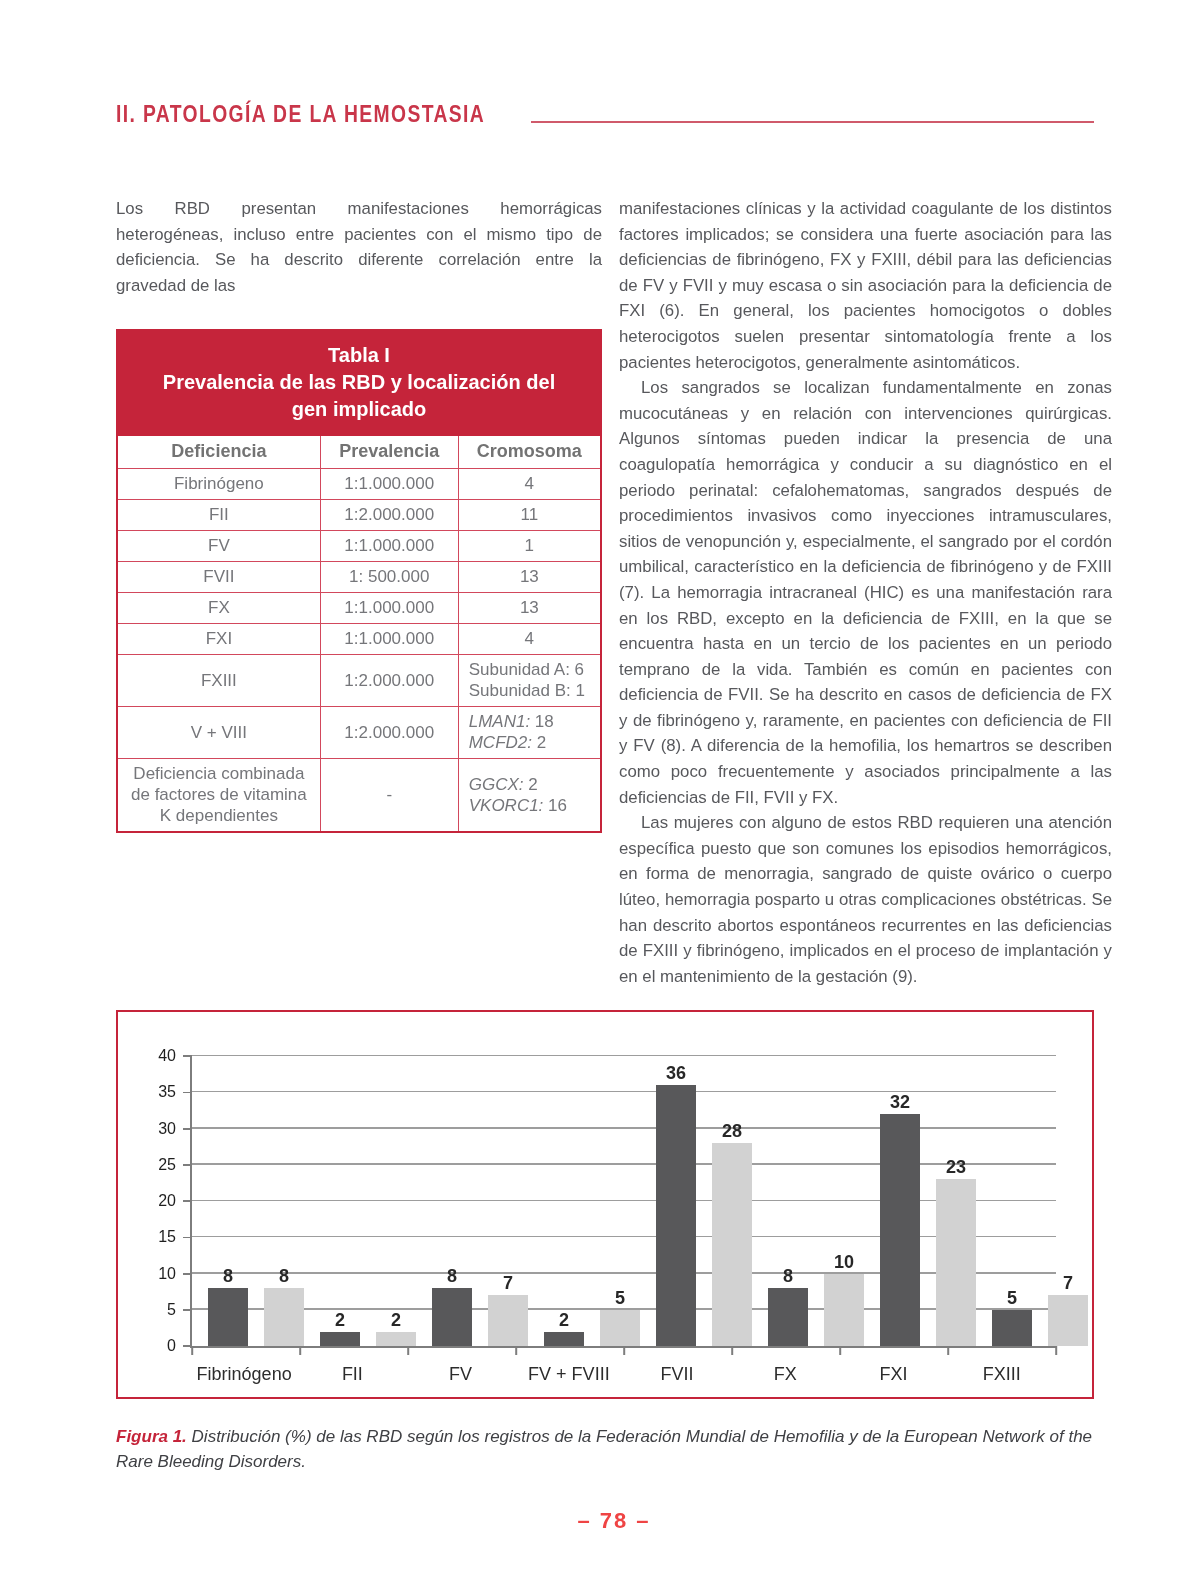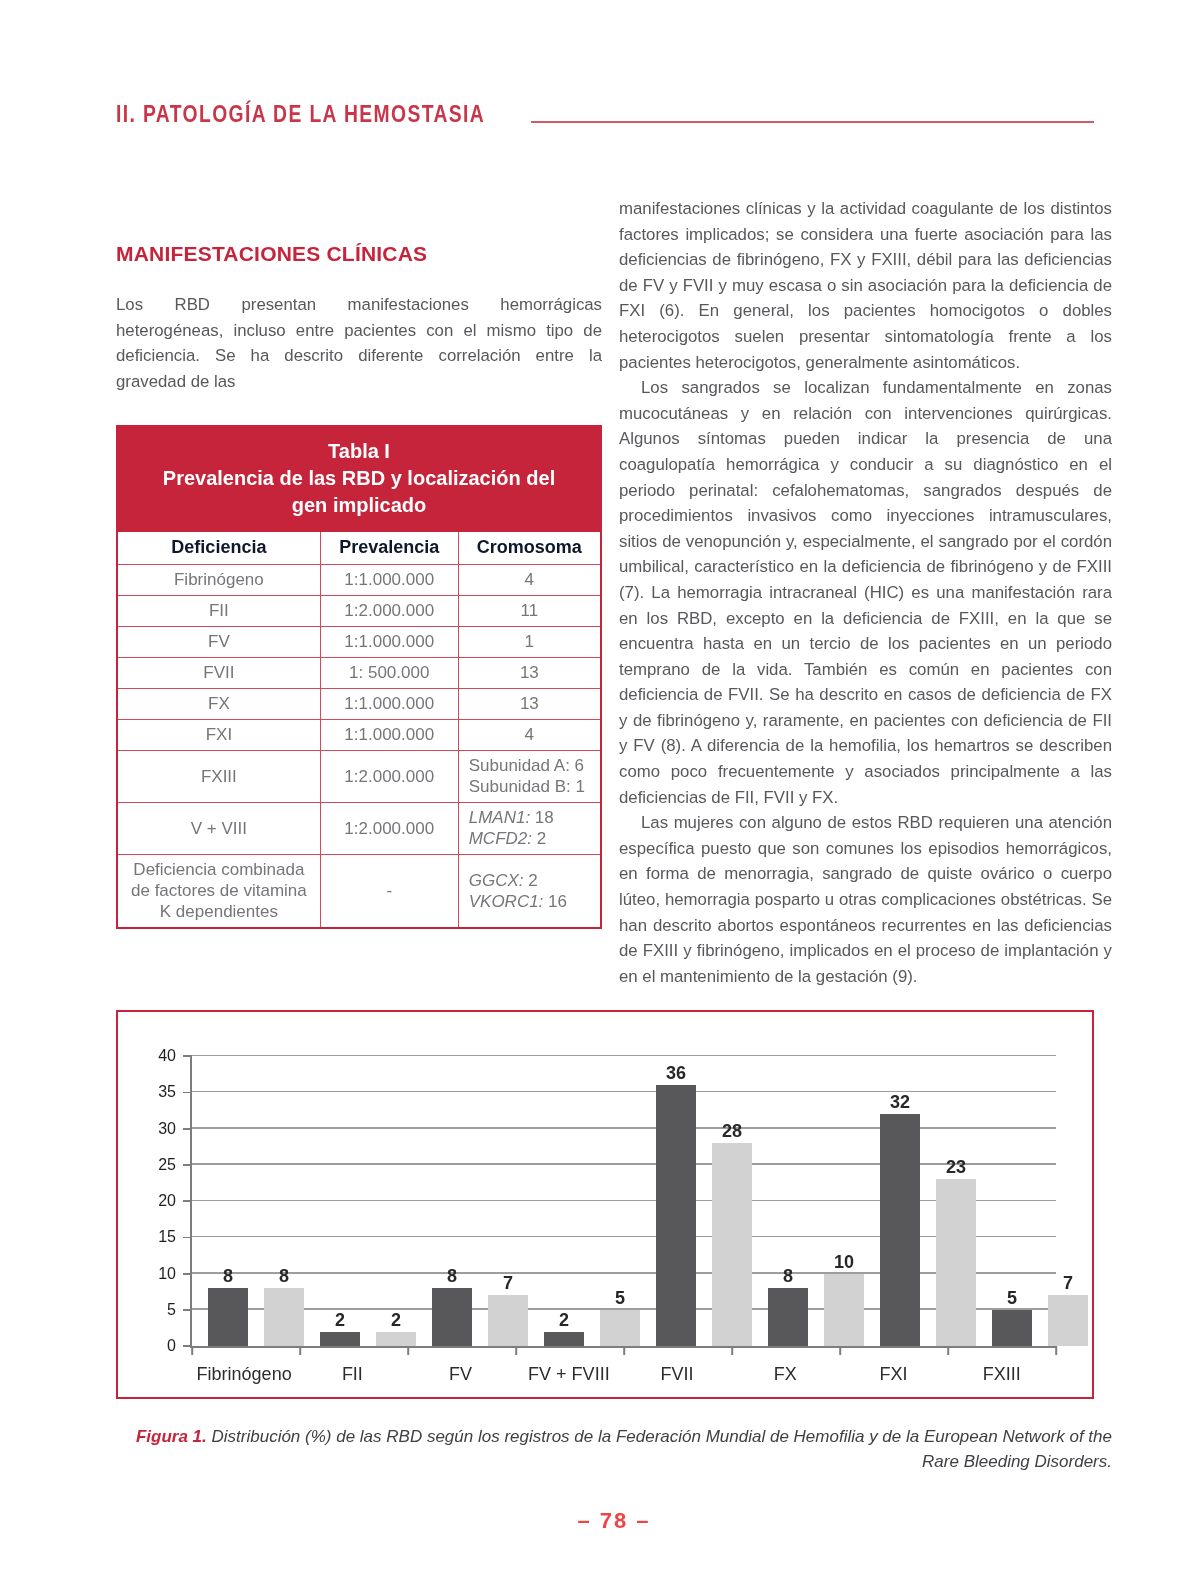--- a/index.html
+++ b/index.html
@@ -34,21 +34,21 @@
   
   .tabla{
     margin-top:31px;width:486px;border-collapse:collapse;table-layout:fixed;
     border:2.5px solid #c5243a;
   }
   .tabla .title-block{
     background:#c5243a;color:#ffffff;text-align:center;font-weight:700;
     font-size:20px;line-height:27px;padding:11px 30px 13px 30px;
   }
   .tabla th.colhdr{
-    color:#0f172a;font-weight:700;font-size:18px;text-align:center;
+    color:#737373;font-weight:700;font-size:18px;text-align:center;
     padding:5px 4px 6px 4px;border:1.6px solid #d2485c;border-top:none;
   }
   .tabla td.cell{
     color:#75767a;font-size:17px;line-height:21px;text-align:center;
     padding:4px 6px 5px 6px;border:1.6px solid #d2485c;
   }
   .tabla td.cell.left{text-align:left;padding-left:10px;}
   .tabla .gene{font-style:italic;}
   .crom-line{white-space:pre;}
   
@@ -73,42 +73,41 @@
   .bar-label{font-size:18px;font-weight:700;color:#272727;line-height:1;margin-bottom:3px;}
   .xtick{position:absolute;top:100%;width:1.6px;height:9px;background:#7d7d7d;transform:translateX(-50%);}
   .x-labels{
     position:absolute;left:72px;right:36px;top:352px;display:grid;
     grid-template-columns:repeat(8,1fr);
   }
   .x-label{text-align:center;font-size:18px;color:#2c2c2c;font-weight:400;}
   
   .figure-caption{
     position:absolute;top:1424px;left:100px;width:996px;
-    font-size:17px;line-height:25px;color:#3f4044;text-align:right;
+    font-size:17px;line-height:25px;color:#3f4044;
   }
   .figure-caption .cap-label{color:#c5243a;font-weight:700;font-style:italic;}
   .figure-caption .cap-text{font-style:italic;}
   .page-number{
     position:absolute;top:1508px;left:0;width:100%;text-align:center;
     color:#ef4444;font-size:22px;font-weight:700;letter-spacing:2px;font-stretch:condensed;
   }
 </style>
 </head>
 <body>
 
 <div class="page">
 
   <div class="running-header">
     <span class="hdr-text">II. PATOLOGÍA DE LA HEMOSTASIA</span>
     <span class="hdr-rule"></span>
   </div>
 
   <div class="columns">
     <div class="col-left">
-      <div class="section-heading">MANIFESTACIONES CLÍNICAS</div>
       <p class="body">Los RBD presentan manifestaciones hemorrágicas heterogéneas, incluso entre pacientes con el mismo tipo de deficiencia. Se ha descrito diferente correlación entre la gravedad de las</p>
 
       <table class="tabla">
         <colgroup>
           <col style="width:42%">
             <col style="width:28.5%">
             <col style="width:29.5%">
         </colgroup>
         <thead>
           <tr>

